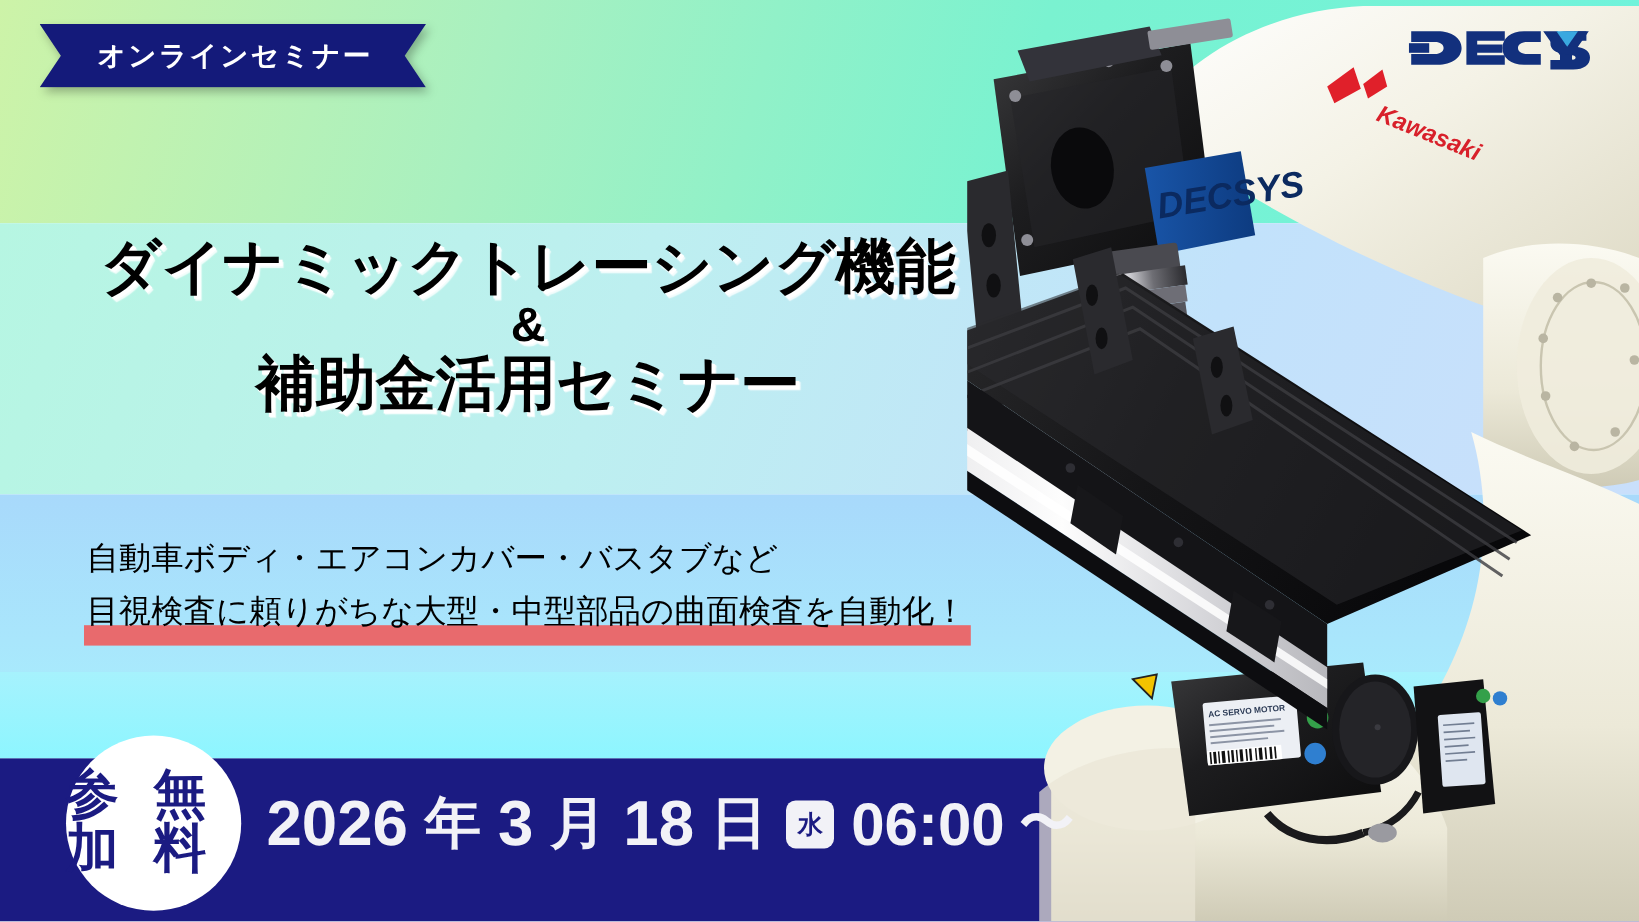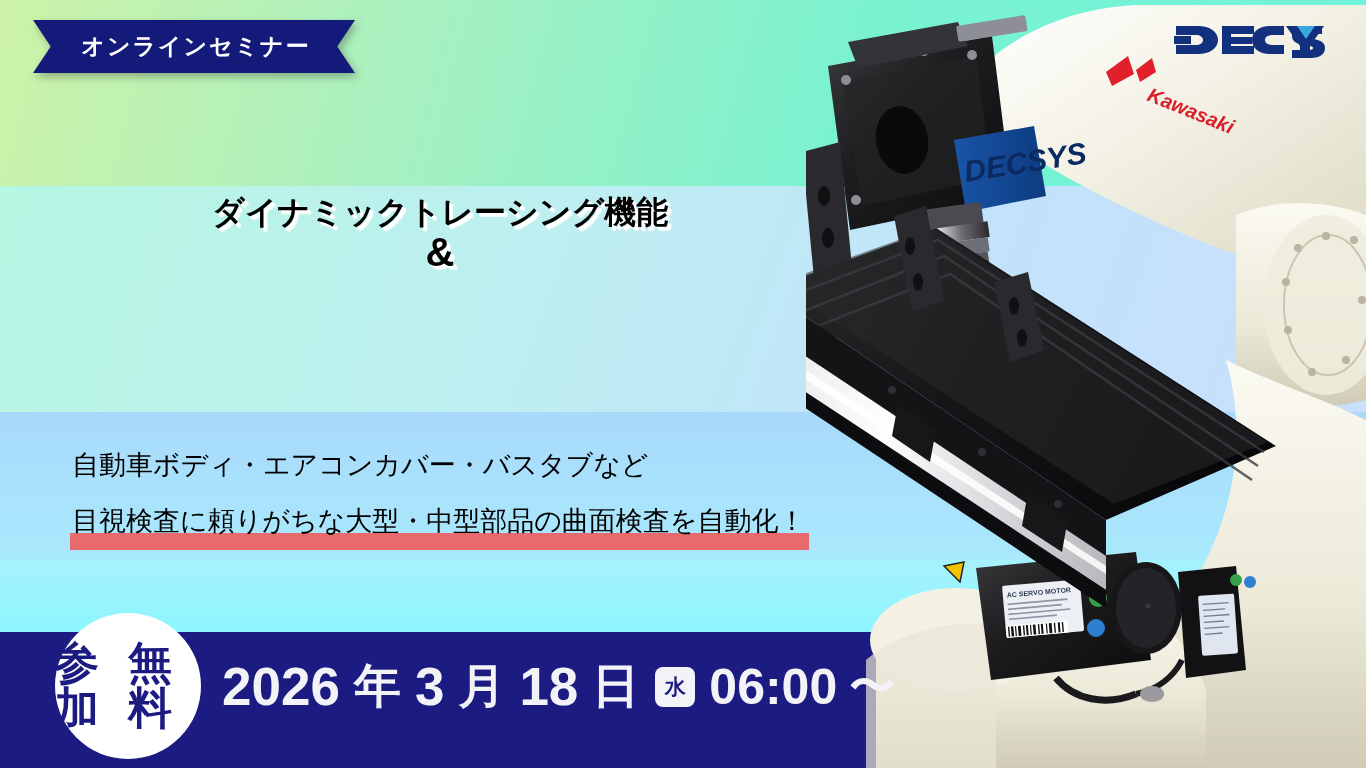--- a/index.html
+++ b/index.html
@@ -59,38 +59,38 @@
   
   #headline {
     position:absolute; left:0; top:196px; width:880px;
     text-align:center;
     color:#000000;
     font-weight:bold;
     text-shadow:3px 3px 0 #ffffff, 4px 4px 1px rgba(255,255,255,0.85);
     line-height:1.04;
     -webkit-font-smoothing:antialiased;
   }
-  .hl-line1 { font-size:32px; letter-spacing:0px; }
+  .hl-line1 { font-size:50px; letter-spacing:0px; }
   .hl-amp   { font-size:40px; line-height:1.15; }
   .hl-line2 { font-size:50px; letter-spacing:0px; }
 
   
   #subtitle {
     position:absolute; left:72px; top:444px; width:820px;
     color:#000000; font-size:27px; line-height:1.62;
     font-weight:500;
   }
   .sub-line { position:relative; white-space:nowrap; }
   .sub-hl { position:relative; display:inline-block; }
   .sub-hl::after {
     content:""; position:absolute; left:-2px; right:-4px;
     bottom:-7px; height:17px;
     background:#e86a6d; z-index:-1;
   }
-  #subtitle .sub-line:last-child { position:relative; z-index:1;margin-top:12px; }
+  #subtitle .sub-line:last-child { position:relative; z-index:1; }
 
   
   #free-badge {
     position:absolute; left:55px; top:613px;
     width:146px; height:146px; border-radius:50%;
     background:#ffffff;
     display:flex; flex-direction:row;
     align-items:center; justify-content:center;
     color:#1b1b82; font-weight:bold;
     font-size:44px; line-height:1.02; letter-spacing:1px;
@@ -361,20 +361,21 @@
         <path d="M152 6 h-16 c-9 0 -14 4 -14 10 c0 5 4 8 12 9 l6 1 c2 0 3 1 3 2 c0 1 -1 2 -4 2 h-17 v8 h19 c9 0 14 -4 14 -10 c0 -5 -4 -8 -12 -9 l-6 -1 c-2 0 -3 -1 -3 -2 c0 -1 1 -2 4 -2 h14 z" transform="translate(-4,0)"></path>
       </g>
 
       <path d="M123 6 h18 l-9 13 z" fill="#39a8e0"></path>
     </svg>
   </div>
 
   <div id="headline">
     <div class="hl-line1">ダイナミックトレーシング機能</div>
     <div class="hl-amp">&amp;</div>
+    <div class="hl-line2">補助金活用セミナー</div>
   </div>
 
   <div id="subtitle">
     <div class="sub-line">自動車ボディ・エアコンカバー・バスタブなど</div>
     <div class="sub-line">
       <span class="sub-hl">目視検査に頼りがちな大型・中型部品の曲面検査を自動化！</span>
     </div>
   </div>
 
   <div id="free-badge">

